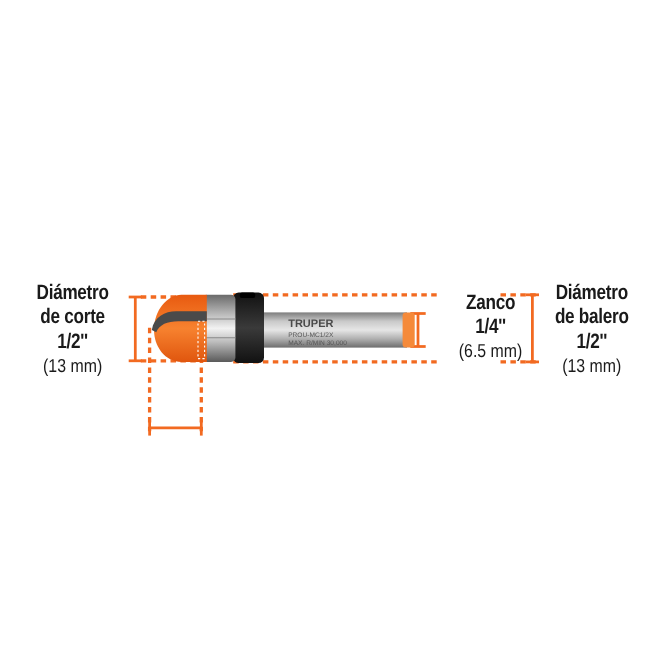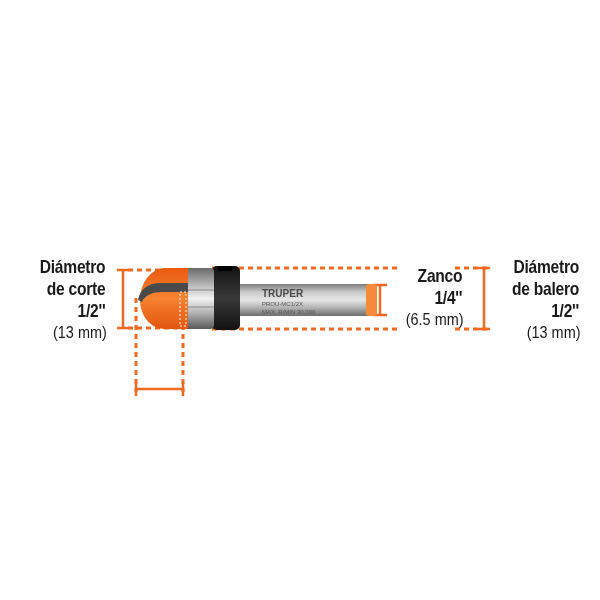--- a/index.html
+++ b/index.html
@@ -1,19 +1,19 @@
 <!DOCTYPE html>
 <html><head>
 <meta charset="utf-8">
 <style>
   html, body { margin: 0; padding: 0; background: #ffffff; }
   body { width: 600px; height: 600px; position: relative; overflow: hidden;
          font-family: "Liberation Sans", "DejaVu Sans", sans-serif; }
   .stage { position: absolute; left: 0; top: 0; width: 600px; height: 600px; }
-  .lbl { position: absolute; text-align: right; color: #1a1a1a; line-height: 22px; }
+  .lbl { position: absolute; text-align: center; color: #1a1a1a; line-height: 22px; }
   .lbl .t { display: block; font-size: 19px; font-weight: bold; letter-spacing: -0.3px; font-stretch: condensed; transform: scaleX(0.82); transform-origin: center; }
   .lbl .m { display: block; font-size: 17px; font-weight: normal; transform: scaleX(0.85); transform-origin: center; }
   svg { position: absolute; left: 0; top: 0; }
 </style>
 </head>
 <body>
 
 <div class="stage">
 
   <svg width="600" height="600" viewBox="0 0 600 600">
@@ -104,21 +104,21 @@
   </svg>
 
   <div class="lbl" style="left:18px; top:256px; width:96px;">
     <span class="t">Diámetro</span>
     <span class="t">de corte</span>
     <span class="t">1/2''</span>
     <span class="m">(13  mm)</span>
   </div>
 
 
-  <div class="lbl" style="left:384px; top:265px; width:86px;">
+  <div class="lbl" style="left:403px; top:265px; width:86px;">
     <span class="t">Zanco</span>
     <span class="t">1/4''</span>
     <span class="m">(6.5 mm)</span>
   </div>
 
   <div class="lbl" style="left:488px; top:256px; width:100px;">
     <span class="t">Diámetro</span>
     <span class="t">de balero</span>
     <span class="t">1/2''</span>
     <span class="m">(13 mm)</span>

